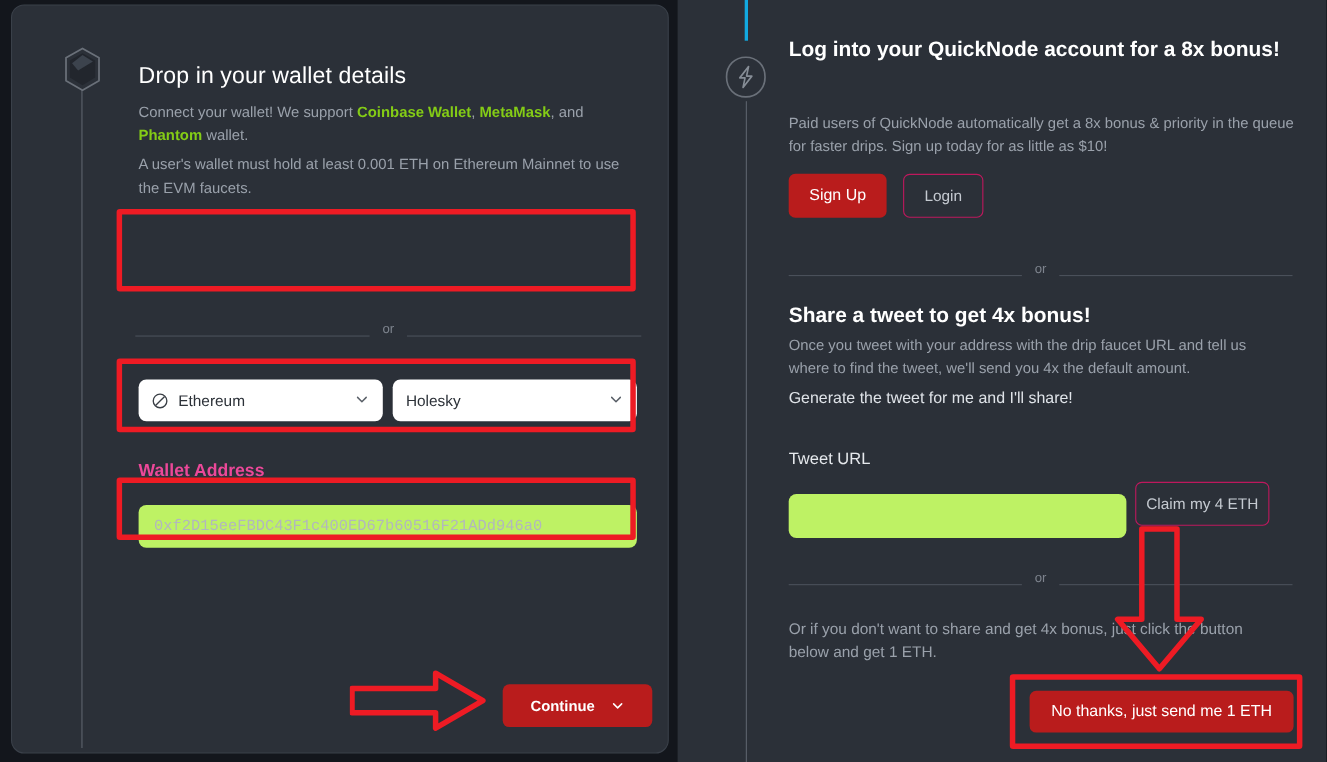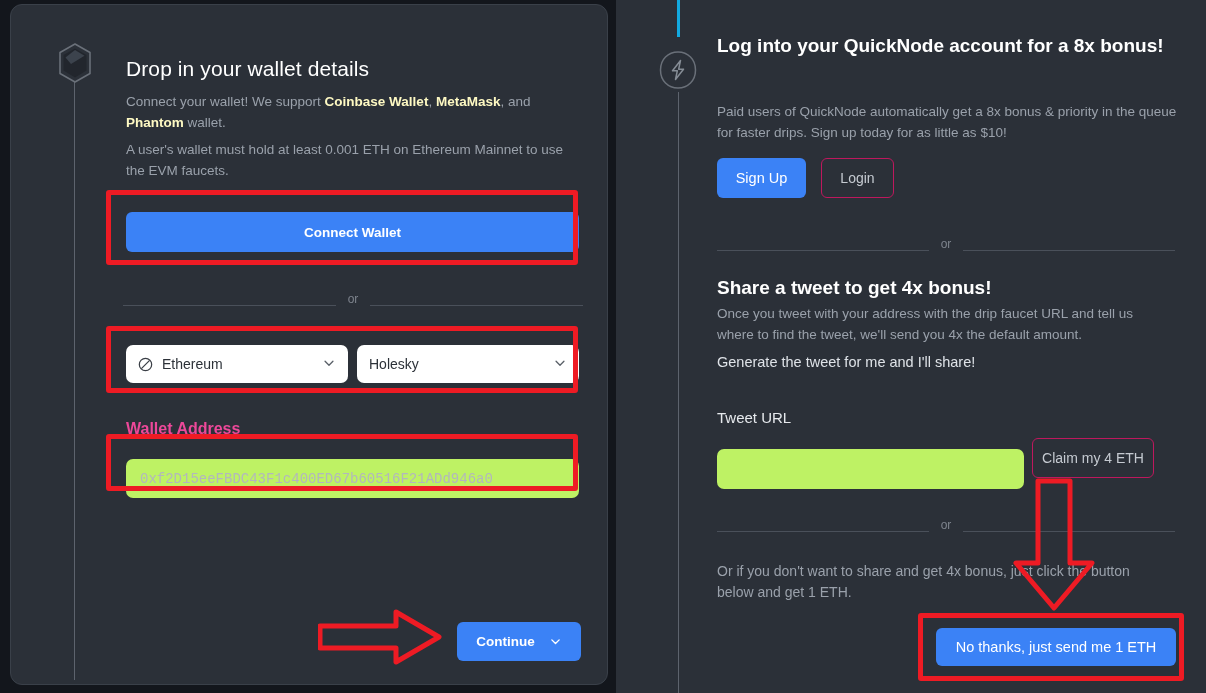--- a/index.html
+++ b/index.html
@@ -57,37 +57,37 @@
     color: #ffffff;
     font-size: 19px;
     font-weight: bold;
     line-height: 26px;
   }
   .body {
     color: #9aa1ab;
     font-size: 13.5px;
     line-height: 21px;
   }
-  .body strong { color: #fef9c3; font-weight: bold; }
+  .body strong { color: #84cc16; font-weight: bold; }
   .body-bright { color: #dfe3e8; font-size: 14.5px; line-height: 22px; }
   .field-label {
     color: #ec4899;
     font-size: 16px;
     font-weight: bold;
     line-height: 18px;
   }
   .tweet-label {
     color: #e6e9ed;
     font-size: 15px;
     line-height: 20px;
   }
 
   
   .btn-primary {
-    background: #3b82f6;
+    background: #b91c1c;
     color: #ffffff;
     border: none;
     border-radius: 6px;
     font-size: 13.5px;
     font-weight: bold;
     font-family: "Liberation Sans", sans-serif;
     cursor: pointer;
     display: flex; align-items: center; justify-content: center;
   }
   .btn-outline {
@@ -162,21 +162,20 @@
     </div>
 
     <div class="h1" style="position:absolute; left:115px; top:50px; width:460px;">Drop in your wallet details</div>
 
     <div class="body" style="position:absolute; left:115px; top:86px; width:452px;">
       <span>Connect your wallet! We support </span><strong>Coinbase Wallet</strong><span>, </span><strong>MetaMask</strong><span>, and </span><strong>Phantom</strong><span> wallet.</span>
     </div>
 
     <div class="body" style="position:absolute; left:115px; top:134px; width:450px;">A user's wallet must hold at least 0.001 ETH on Ethereum Mainnet to use the EVM faucets.</div>
 
-    <button class="btn-primary" style="position:absolute; left:115px; top:207px; width:453px; height:40px;">Connect Wallet</button>
 
     <div class="or-div" style="left:112px; top:287px; width:460px;">
       <span class="ln"></span>
       <span class="lbl">or</span>
       <span class="ln"></span>
     </div>
 
     <div class="select-box" style="position:absolute; left:346px; top:340px; width:222px; height:38px;">
       <span>Holesky</span>
       <span class="chev">
@@ -200,21 +199,21 @@
           </svg>
       </span>
     </div>
 
     <div class="field-label" style="position:absolute; left:115px; top:415px;">Wallet Address</div>
 
     <div style="position:absolute; left:115px; top:443px; width:453px; height:39px;">
       <input class="text-input" type="text" value="" placeholder="0xf2D15eeFBDC43F1c400ED67b60516F21ADd946a0" style="">
     </div>
 
-    <button class="btn-primary" style="position:absolute; left:446px; top:617px; width:124px; height:39px; gap:14px;">
+    <button class="btn-primary" style="position:absolute; left:446px; top:617px; width:136px; height:39px; gap:14px;">
       <span>Continue</span>
       <span style="display:inline-flex;">
         <svg width="13" height="13" viewBox="0 0 16 16">
             <path d="M3.5 6 L8 10.5 L12.5 6" fill="none" stroke="#ffffff" stroke-width="1.7" stroke-linecap="round" stroke-linejoin="round"></path>
           </svg>
       </span>
     </button>
   </div>
 
   <div class="right-panel">

